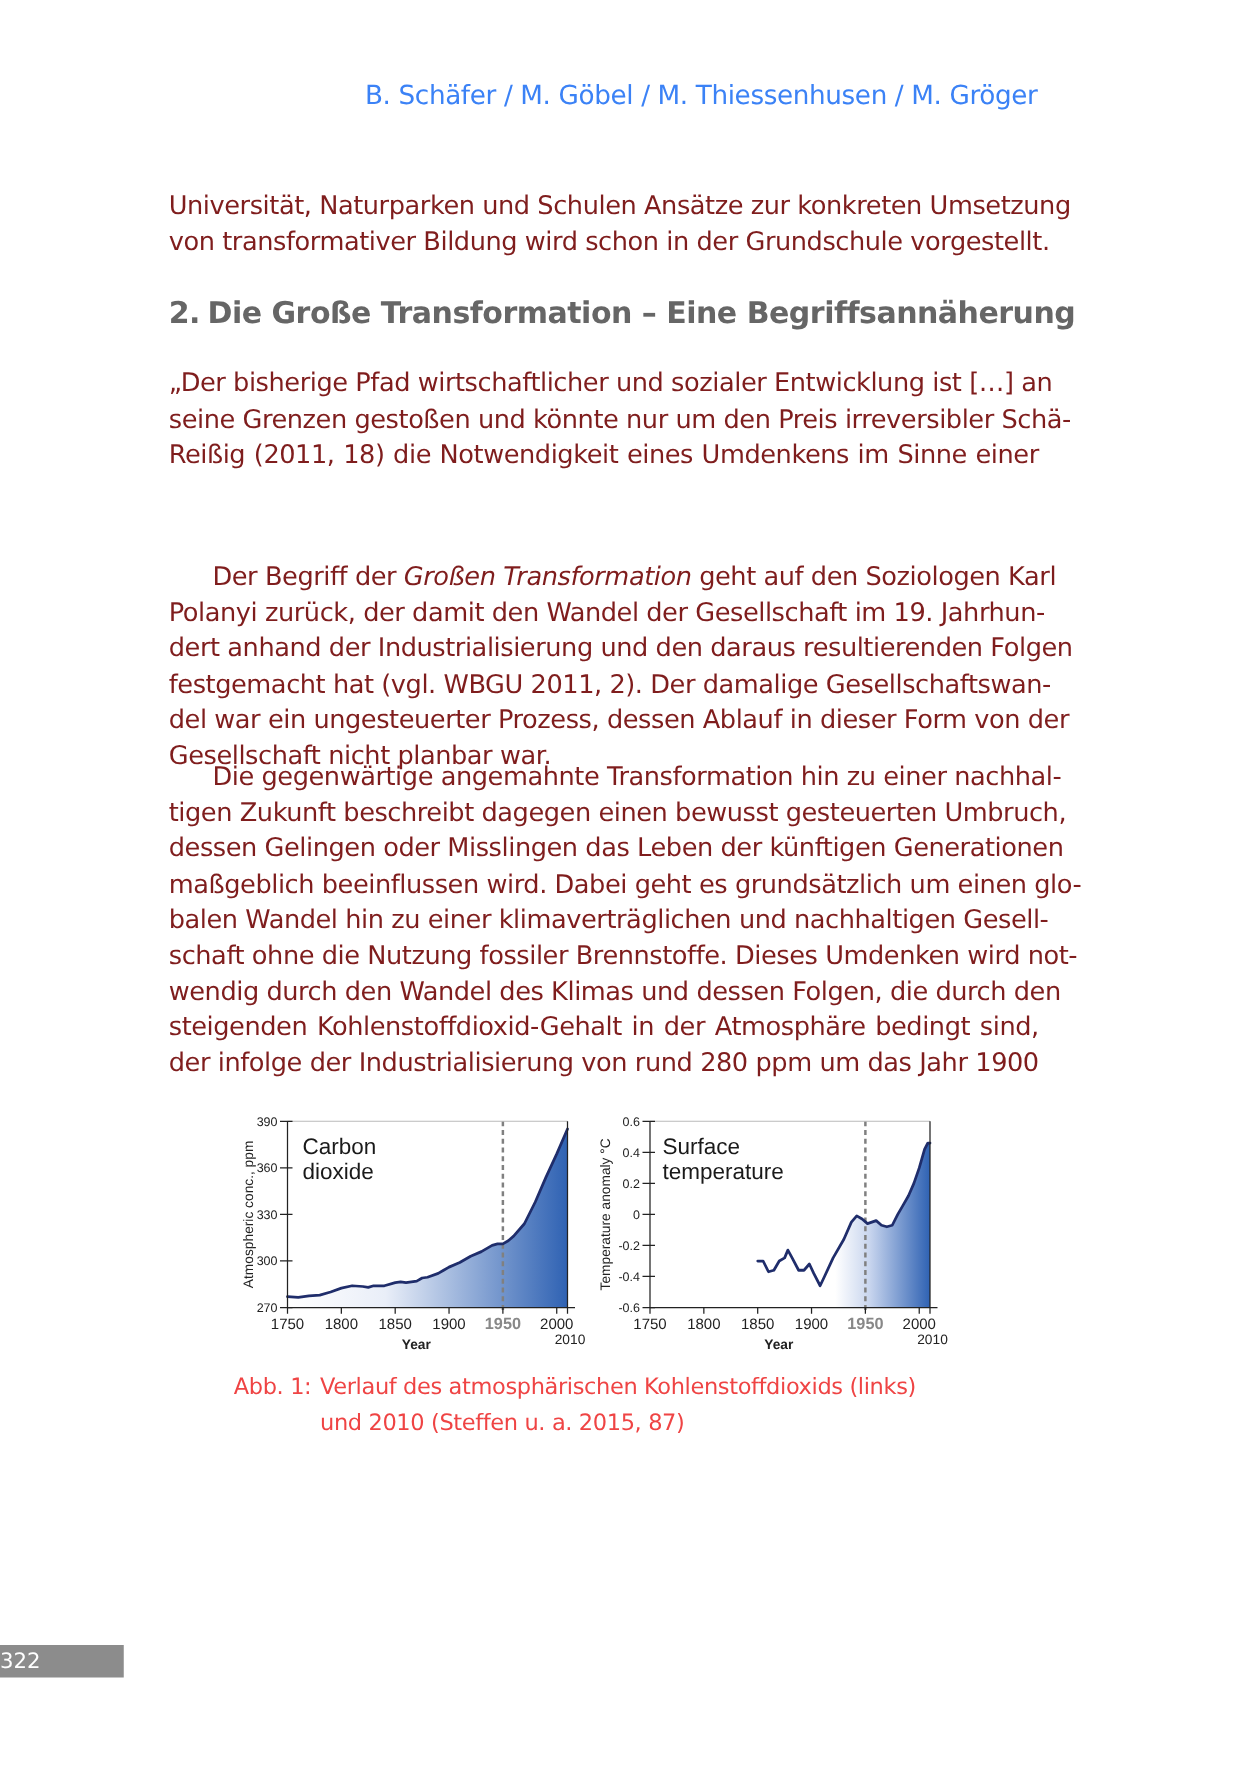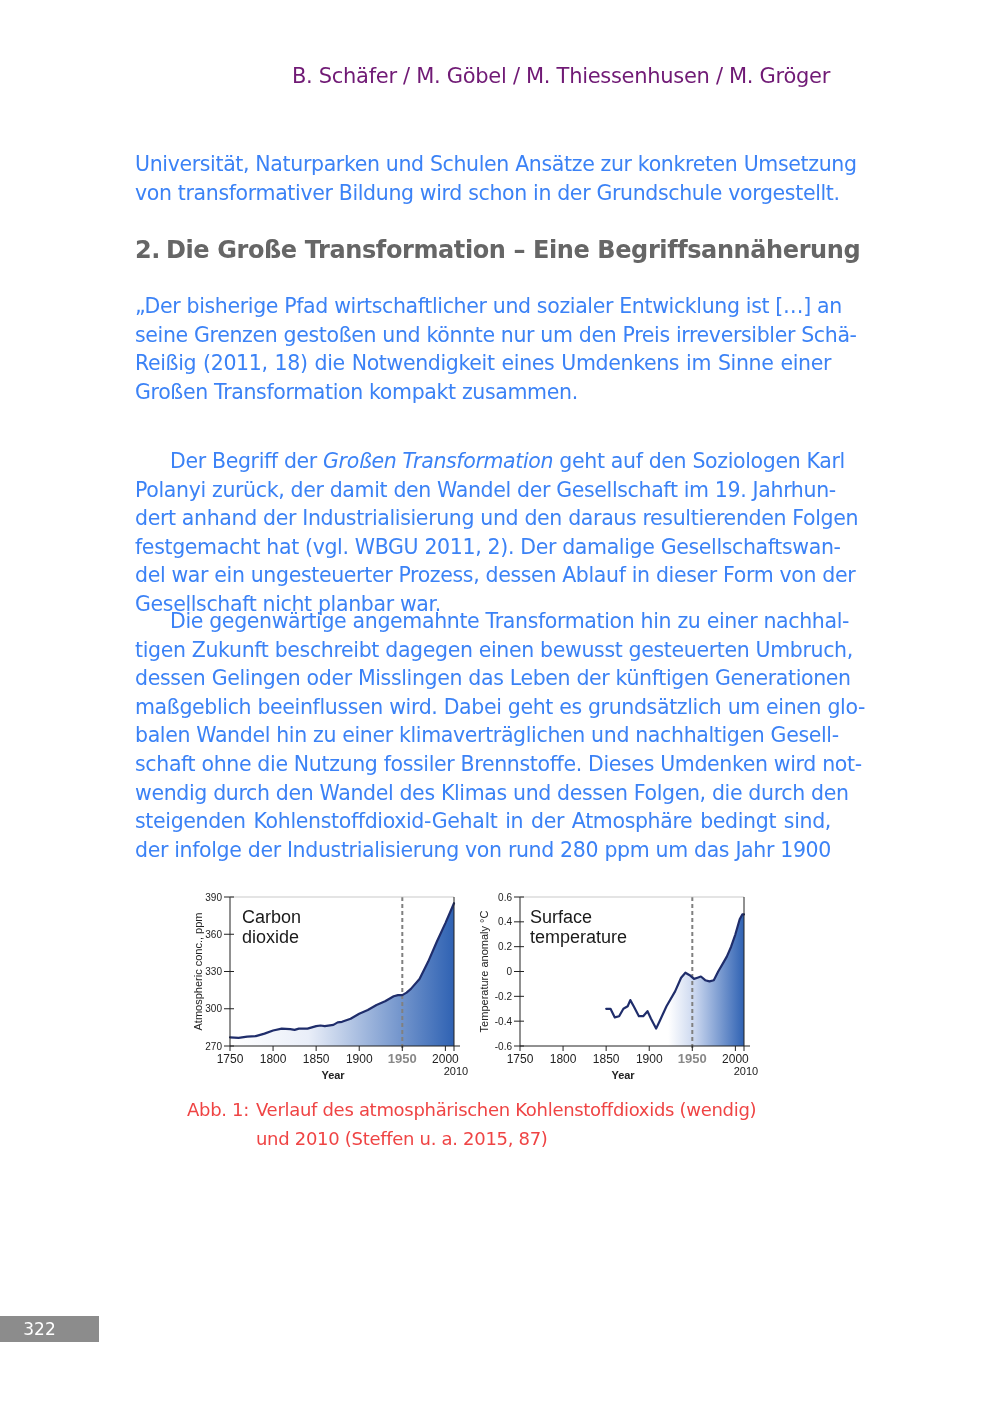--- a/index.html
+++ b/index.html
@@ -1,55 +1,54 @@
 <!DOCTYPE html>
 <html><head>
 <meta charset="utf-8">
 <style>
   html, body { margin: 0; padding: 0; background: #ffffff; }
   body { width: 1000px; height: 1419px; position: relative; overflow: hidden;
          font-family: "DejaVu Sans", "Liberation Sans", sans-serif; color: #1a1a1a; }
-  .running-head { position: absolute; top: 64px; right: 170px; font-size: 21px; color: #701a75;
+  .running-head { position: absolute; top: 64px; right: 170px; font-size: 21px; color: #3b82f6;
                   letter-spacing: -0.3px; white-space: nowrap; }
   .body-text { position: absolute; left: 135px; width: 696px; font-size: 20.5px; line-height: 28.6px;
-               color: #3b82f6; text-align: justify; letter-spacing: -0.35px; }
+               color: #7f1d1d; text-align: justify; letter-spacing: -0.35px; }
   .line { display: block; text-align: justify; text-align-last: justify; white-space: nowrap; }
   .line.last { text-align-last: left; }
   .heading { position: absolute; left: 135px; top: 236px; font-size: 24px; font-weight: bold;
              color: #666; letter-spacing: -0.4px; white-space: nowrap; }
   .heading .num { display: inline-block; width: 31px; }
   .figure { position: absolute; left: 180px; top: 880px; width: 600px; height: 210px; }
   .caption { position: absolute; left: 187px; top: 1096px; font-size: 18px; line-height: 28.5px;
              color: #ef4444; letter-spacing: -0.3px; }
   .caption .lbl { position: absolute; left: 0; top: 0; white-space: nowrap; }
   .caption .txt { margin-left: 69px; white-space: nowrap; }
   .page-number { position: absolute; left: 0; top: 1316px; width: 99px; height: 26px;
                  background: #8c8c8c; color: #ffffff; font-size: 17px; line-height: 26px;
-                 text-align: center; box-sizing: border-box; padding-right: 20px; }
+                 text-align: left; box-sizing: border-box; padding-right: 20px; }
   svg text { font-family: "Liberation Sans", sans-serif; }
 </style>
 </head>
 <body>
 
 <div class="running-head">B. Schäfer / M. Göbel / M. Thiessenhusen / M. Gröger</div>
 
 <div class="body-text" style="top:150px;">
   <span class="line">Universität, Naturparken und Schulen Ansätze zur konkreten Umsetzung</span>
   <span class="line last">von transformativer Bildung wird schon in der Grundschule vorgestellt.</span>
 </div>
 
 <div class="heading">
   <span class="num">2.</span><span>Die Große Transformation – Eine Begriffsannäherung</span>
 </div>
 
 <div class="body-text" style="top:292px;">
   <span class="line">„Der bisherige Pfad wirtschaftlicher und sozialer Entwicklung ist […] an</span>
   <span class="line">seine Grenzen gestoßen und könnte nur um den Preis irreversibler Schä-</span>
   <span class="line">Reißig (2011, 18) die Notwendigkeit eines Umdenkens im Sinne einer</span>
-  <span class="line last">Großen Transformation kompakt zusammen.</span>
 </div>
 
 <div class="body-text" style="top:435px;">
   <span class="line" style="padding-left:35px;margin-top:12px;"><span>Der Begriff der </span><em>Großen Transformation</em><span> geht auf den Soziologen Karl</span></span>
   <span class="line">Polanyi zurück, der damit den Wandel der Gesellschaft im 19. Jahrhun-</span>
   <span class="line">dert anhand der Industrialisierung und den daraus resultierenden Folgen</span>
   <span class="line">festgemacht hat (vgl. WBGU 2011, 2). Der damalige Gesellschaftswan-</span>
   <span class="line">del war ein ungesteuerter Prozess, dessen Ablauf in dieser Form von der</span>
   <span class="line last">Gesellschaft nicht planbar war.</span>
 </div>
@@ -156,18 +155,18 @@
         <text x="0" y="0" font-size="11" text-anchor="middle" fill="#222" transform="translate(308,91.5) rotate(-90)">Temperature anomaly °C</text>
         <text x="350" y="43" font-size="18" fill="#1a1a1a">Surface</text>
         <text x="350" y="63" font-size="18" fill="#1a1a1a">temperature</text>
       </g>
   </svg>
 </div>
 
 <div class="caption">
   <span class="lbl">Abb. 1:</span>
   <div class="txt">
-    <div>Verlauf des atmosphärischen Kohlenstoffdioxids (wendig)</div>
+    <div>Verlauf des atmosphärischen Kohlenstoffdioxids (links)</div>
     <div>und 2010 (Steffen u. a. 2015, 87)</div>
   </div>
 </div>
 
 <div class="page-number">322</div>
 
 </body></html>

